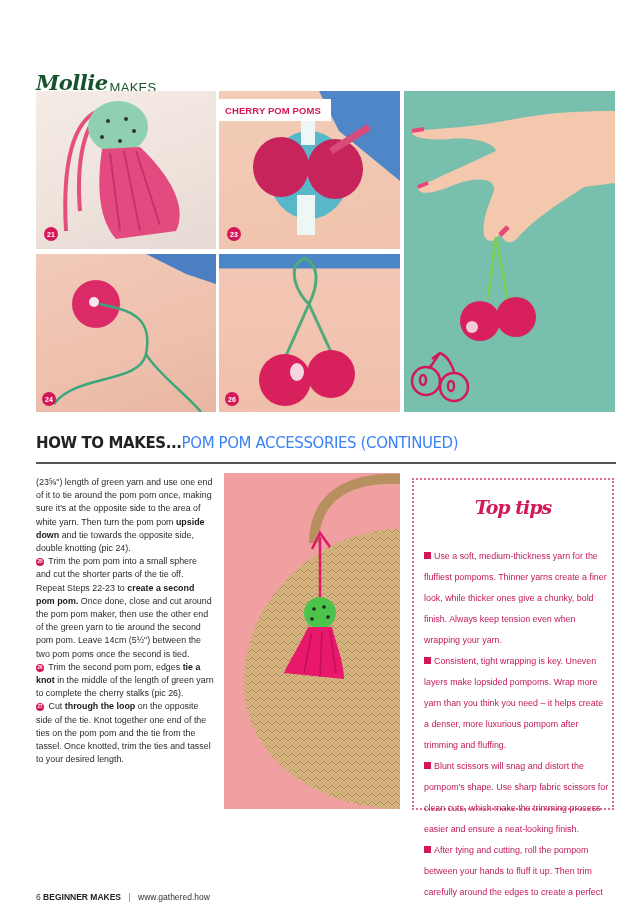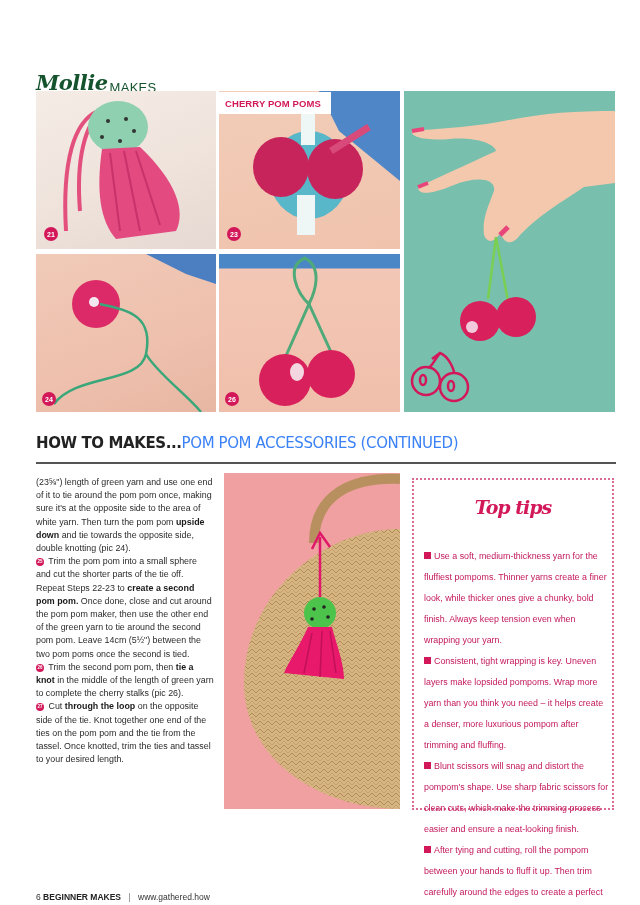--- a/index.html
+++ b/index.html
@@ -13,21 +13,21 @@
   .badge { position:absolute; width:14px; height:14px; border-radius:50%; background:#d3185a; color:#fff; font-size:7px; font-weight:bold; display:flex; align-items:center; justify-content:center; font-family:"Liberation Sans", sans-serif; }
 
   
   #p21 { left:36px; top:91px; width:180px; height:158px; background:linear-gradient(160deg,#f5ece6 0%,#efe3dc 55%,#e6d8d2 100%); }
   #p23 { left:219px; top:91px; width:181px; height:158px; background:linear-gradient(170deg,#f2cdb8 0%,#f0c3ad 100%); }
   #p24 { left:36px; top:254px; width:180px; height:158px; background:linear-gradient(160deg,#f1cab8 0%,#eec0ad 60%,#e8b7a3 100%); }
   #p26 { left:219px; top:254px; width:181px; height:158px; background:linear-gradient(180deg,#4b86c6 0px,#4b86c6 14px,#f3c7b5 15px,#f0bfab 100%); }
   #phand { left:404px; top:91px; width:211px; height:321px; background:#78c0ad; }
   #pbag { left:224px; top:473px; width:176px; height:336px; background:#f0a0a0; }
 
-  .cherry-label { position:absolute; left:0; top:1px; background:#ffffff; color:#d3185a; font-weight:bold; font-size:9.5px; padding:6px 10px 5px 6px; letter-spacing:0.1px; }
+  .cherry-label { position:absolute; left:0; top:8px; background:#ffffff; color:#d3185a; font-weight:bold; font-size:9.5px; padding:6px 10px 5px 6px; letter-spacing:0.1px; }
 
   .section-title { position:absolute; left:36px; top:434px; font-family:"DejaVu Sans", sans-serif; font-size:15px; letter-spacing:-0.4px; color:#222; white-space:nowrap; }
   .section-title .bold { font-weight:bold; }
   .section-title .light { font-weight:normal; color:#3b82f6; }
   .rule { position:absolute; left:36px; top:462px; width:580px; height:1.5px; background:#555; }
 
   .body-col { position:absolute; left:36px; top:476px; width:178px; font-size:8.9px; line-height:13.2px; color:#2b2b2b; }
   .body-col p { margin:0; }
   .body-col b { font-weight:bold; color:#1a1a1a; }
   .step-num { display:inline-block; width:8px; height:8px; border-radius:50%; background:#d3185a; color:#fff; font-size:4.5px; text-align:center; line-height:8px; vertical-align:middle; margin-right:2px; font-weight:bold; }
@@ -127,21 +127,21 @@
 <div class="rule"></div>
 
 <div class="body-col">
   <p>
     <span>(23⅝") length of green yarn and use one end of it to tie around the pom pom once, making sure it's at the opposite side to the area of white yarn. Then turn the pom pom </span><b>upside down</b><span> and tie towards the opposite side, double knotting (pic 24).</span>
   </p>
   <p>
     <span class="step-num">25</span><span> Trim the pom pom into a small sphere and cut the shorter parts of the tie off. Repeat Steps 22-23 to </span><b>create a second pom pom.</b><span> Once done, close and cut around the pom pom maker, then use the other end of the green yarn to tie around the second pom pom. Leave 14cm (5½") between the two pom poms once the second is tied.</span>
   </p>
   <p>
-    <span class="step-num">26</span><span> Trim the second pom pom, then </span><b>tie a knot</b><span> in the middle of the length of green yarn to complete the cherry stalks (pic 26).</span>
+    <span class="step-num">26</span><span> Trim the second pom pom, edges </span><b>tie a knot</b><span> in the middle of the length of green yarn to complete the cherry stalks (pic 26).</span>
   </p>
   <p>
     <span class="step-num">27</span><span> Cut </span><b>through the loop</b><span> on the opposite side of the tie. Knot together one end of the ties on the pom pom and the tie from the tassel. Once knotted, trim the ties and tassel to your desired length.</span>
   </p>
 </div>
 
 <div class="photo" id="pbag">
   <svg width="176" height="336" viewBox="0 0 176 336">
     <defs>
       <pattern id="weave" width="8" height="8" patternUnits="userSpaceOnUse">

